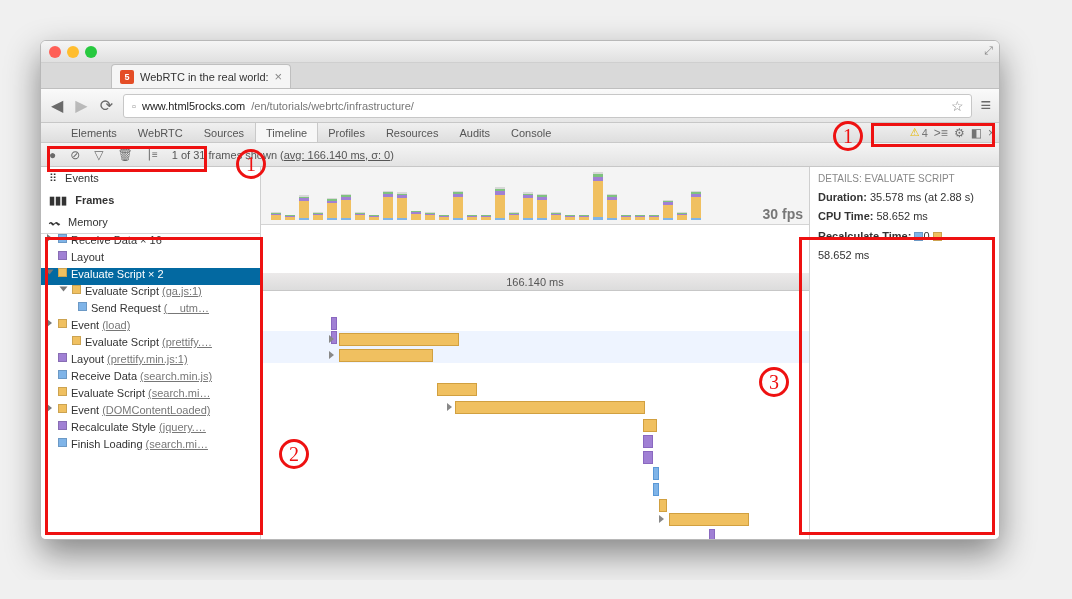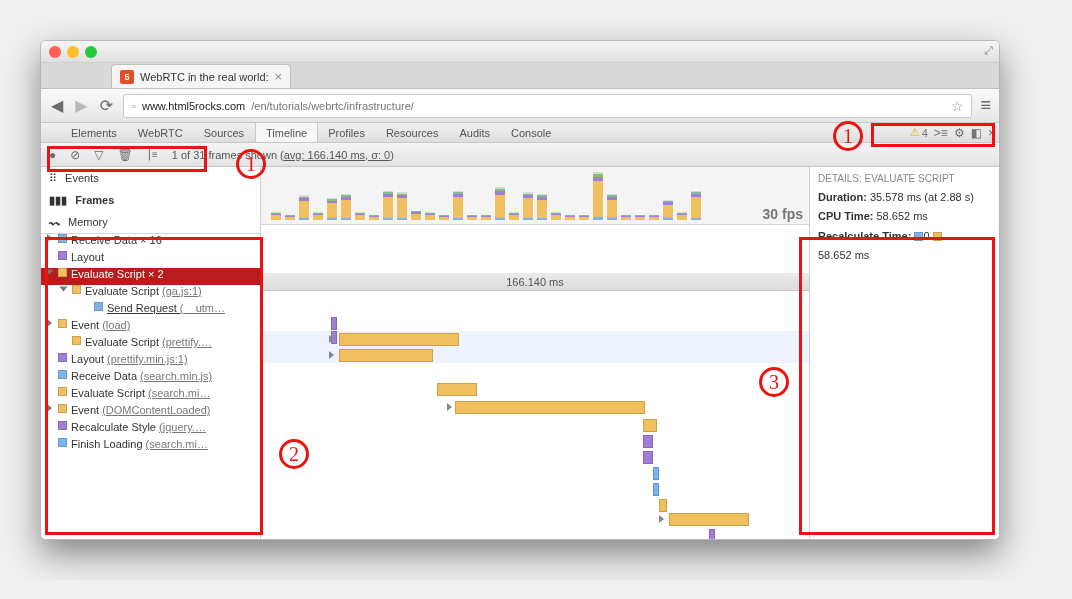--- a/index.html
+++ b/index.html
@@ -36,27 +36,27 @@
   .tb-text .u { text-decoration:underline; }
   .dt-body { flex:1; display:flex; min-height:0; }
   .left-col { width:220px; border-right:1px solid #cfcfcf; display:flex; flex-direction:column; background:#fff; }
   .views { border-bottom:1px solid #d5d5d5; }
   .view-row { height:22px; display:flex; align-items:center; padding:0 8px; gap:8px; color:#333; cursor:pointer; }
   .view-row.active { font-weight:bold; }
   .records { flex:1; overflow:hidden; font-size:11px; }
   .rec { height:17px; display:flex; align-items:flex-start; padding-left:6px; gap:4px; white-space:nowrap; overflow:hidden; text-overflow:ellipsis; color:#333; }
   .rec .lbl { overflow:hidden; text-overflow:ellipsis; }
   .rec .src { color:#777; text-decoration:underline; }
-  .rec.sel { background:#b91c1c; color:#fff; }
+  .rec.sel { background:#0369a1; color:#fff; }
   .tri { display:inline-block; width:0; height:0; border-top:4px solid transparent; border-bottom:4px solid transparent; border-left:5px solid #777; margin-right:2px; }
   .tri.open { transform:rotate(90deg); }
   .tri.hidden { visibility:hidden; }
   .sq { width:9px; height:9px; display:inline-block; border:1px solid rgba(0,0,0,0.15); flex-shrink:0; }
   .c-blue{background:#7fb4e8;} .c-purple{background:#a080d4;} .c-orange{background:#f0c060;}
-  .ind0{padding-left:6px;} .ind1{padding-left:20px;} .ind2{padding-left:42px;text-decoration:underline;}
+  .ind0{padding-left:6px;} .ind1{padding-left:20px;} .ind2{padding-left:26px;}
   .mid-col { flex:1; display:flex; flex-direction:column; background:#fff; min-width:0; }
   .frames-chart { height:58px; background:#f4f4f4; border-bottom:1px solid #d4d4d4; position:relative; overflow:hidden; }
   .bar { position:absolute; bottom:4px; width:10px; }
   .bar .seg { width:100%; }
   .fps-label { position:absolute; right:6px; bottom:2px; color:#777; font-size:14px;font-weight:bold; }
   .ruler { height:18px; background:linear-gradient(#eceaea,#dcdcdc); border-bottom:1px solid #c7c7c7; text-align:center; color:#555; font-size:11px; line-height:18px;margin-top:48px; }
   .flame { flex:1; position:relative; overflow:hidden; }
   .fbar { position:absolute; height:13px; background:#f0c060; border:1px solid #d1a040; }
   .fbar.p { background:#a080d4; border-color:#8a68c0; }
   .fbar.b { background:#7fb4e8; border-color:#5a98d6; }

